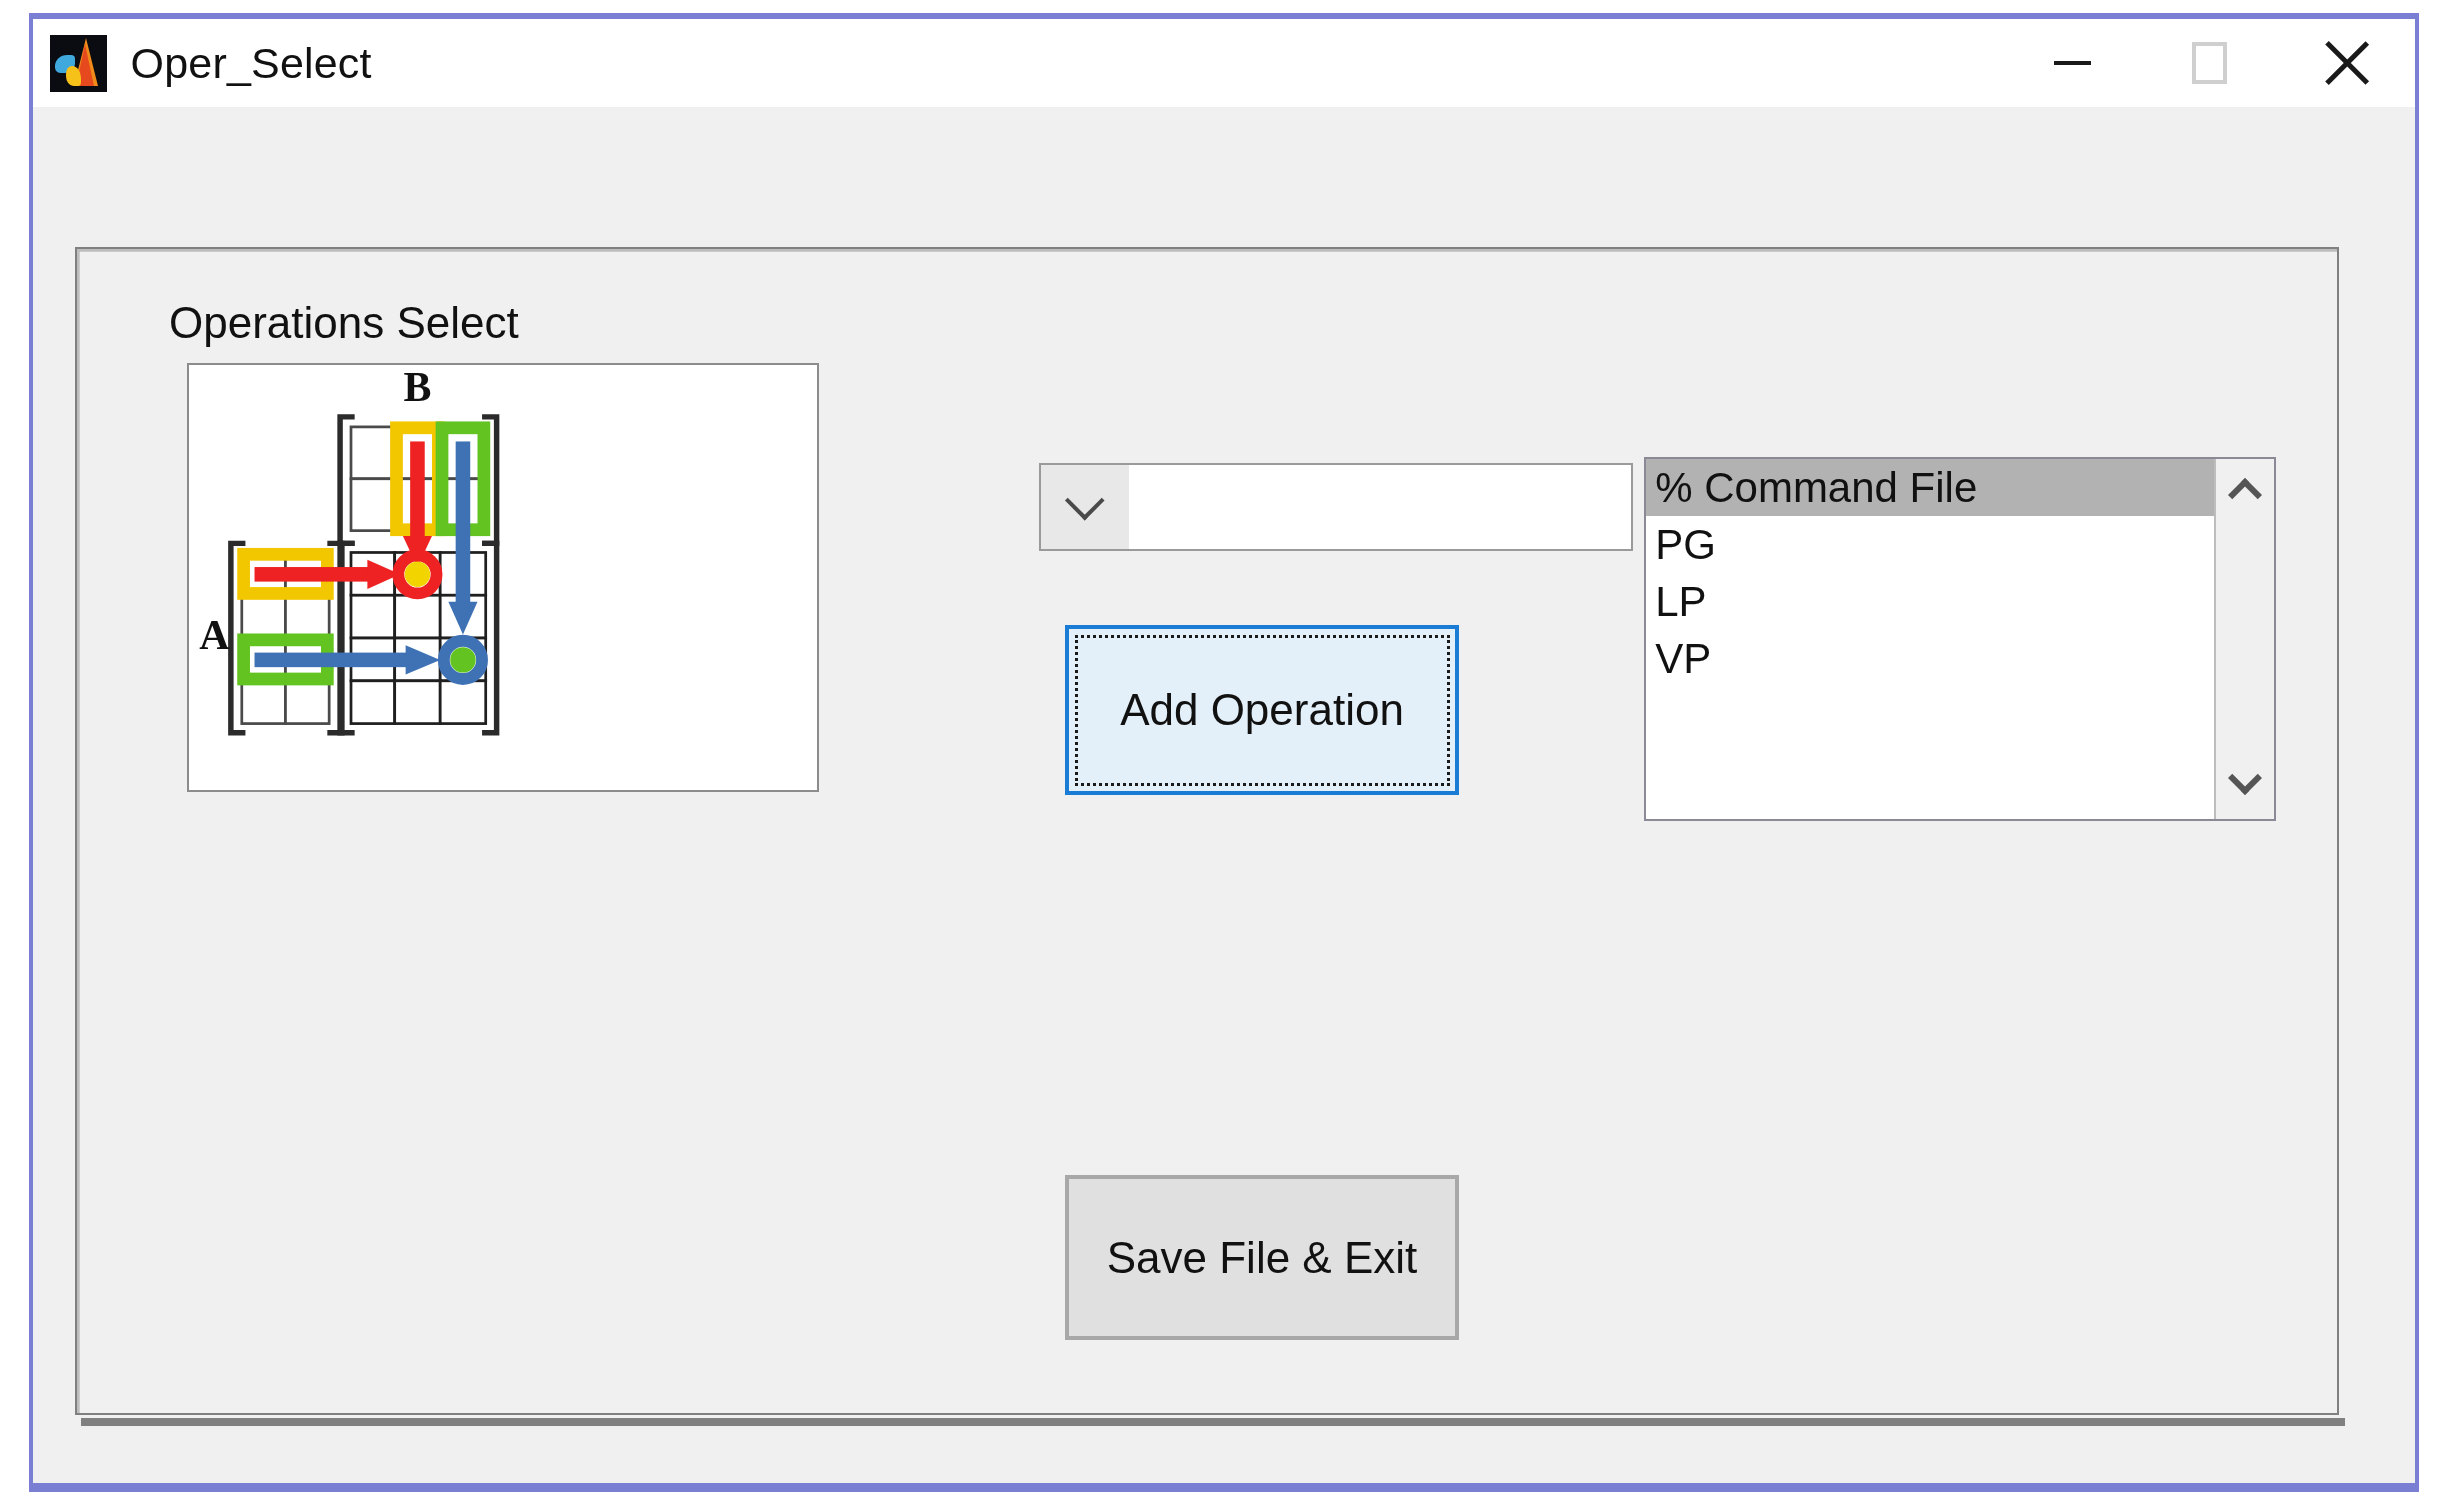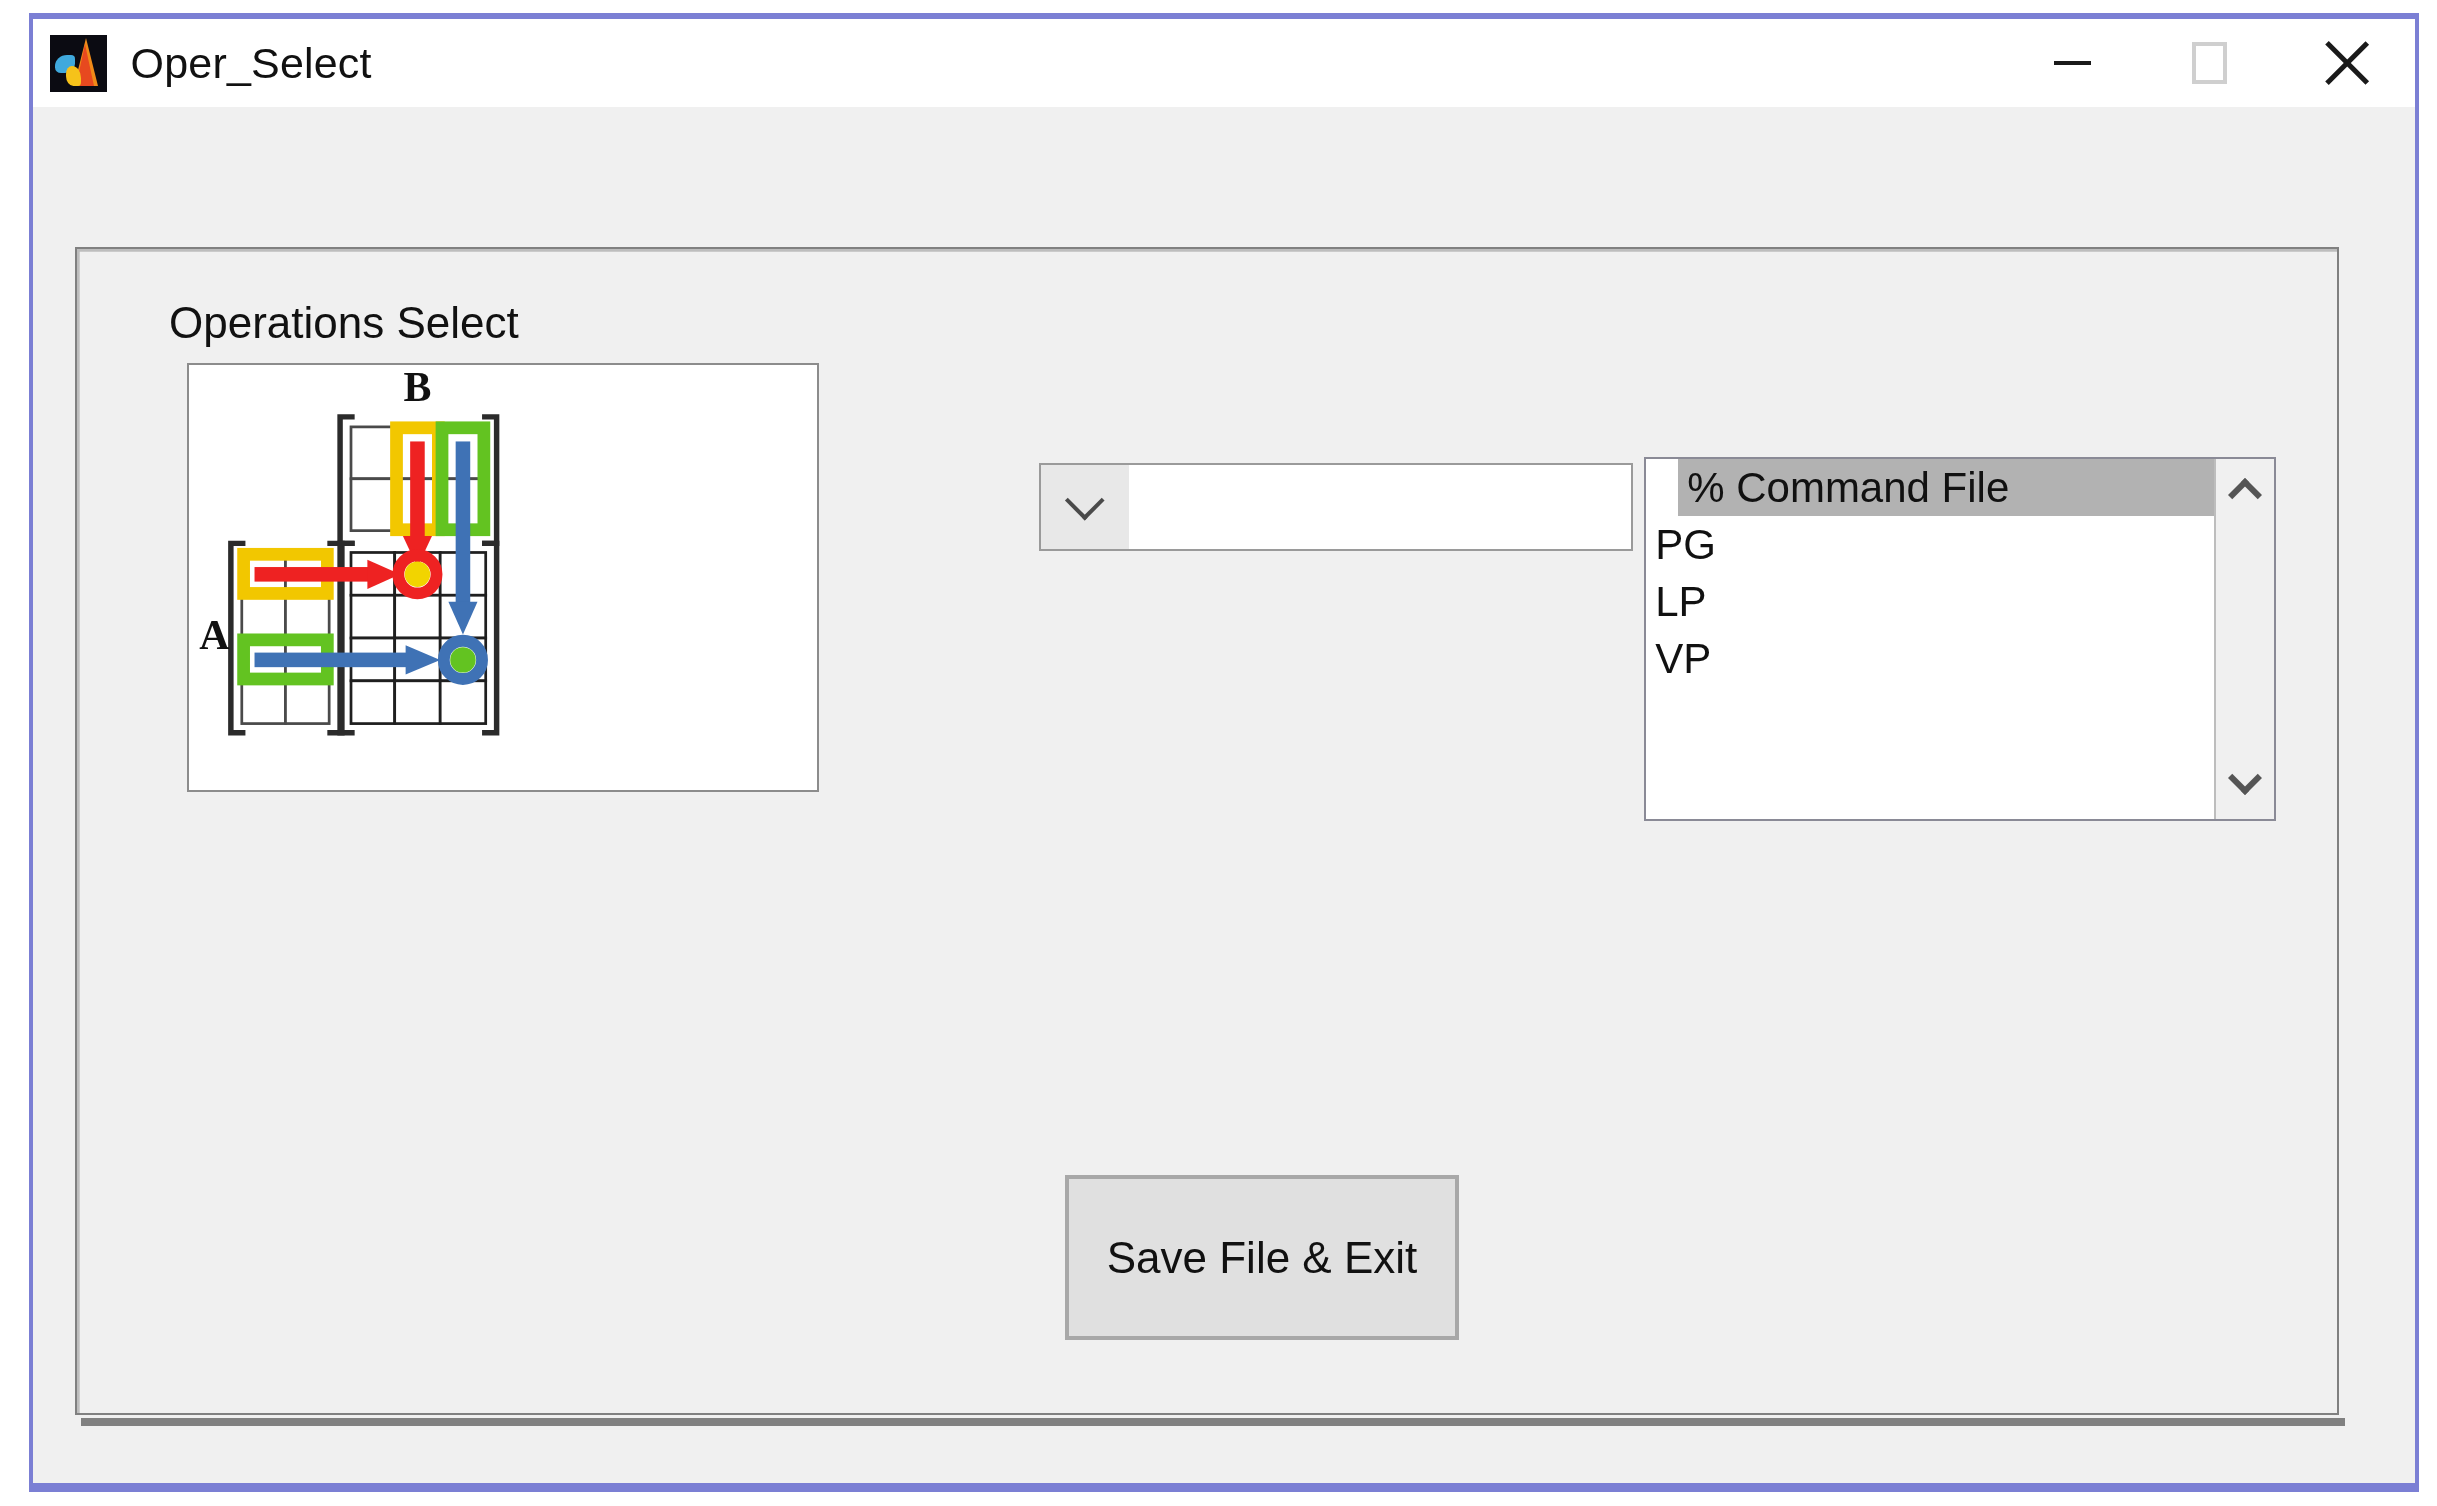--- a/index.html
+++ b/index.html
@@ -219,21 +219,21 @@
   }
   #list-items { flex: 1; overflow: hidden; padding-top: 0; }
   .list-item {
     height: 57px;
     line-height: 57px;
     padding-left: 9.2px;
     font-size: 42px;
     color: #111111;
     white-space: nowrap;
   }
-  .list-item.selected { background: #b2b2b2; margin-left: 32px; }
+  .list-item.selected { background: #b2b2b2; }
   #list-scroll {
     width: 60px;
     background: #f0f0f0;
     border-left: 2.7px solid #bdbdbd;
     display: flex;
     flex-direction: column;
     justify-content: space-between;
     align-items: center;
     padding: 14.7px 0;
   }
@@ -365,20 +365,24 @@
           <circle cx="301" cy="324" r="14" fill="#63c321"></circle>
         </svg>
       </div>
 
       <div id="dropdown">
         <div id="dropdown-arrow">
           <span class="chev chev-down"></span>
         </div>
       </div>
 
+      <div id="btn-add" class="btn">
+        <span class="focus-ring"></span>
+        <span>Add Operation</span>
+      </div>
 
 
       <div id="btn-save" class="btn">
         <span>Save File &amp; Exit</span>
       </div>
 
       <div id="listbox">
         <div id="list-items">
           <div class="list-item selected">% Command File</div>
           <div class="list-item">PG</div>

